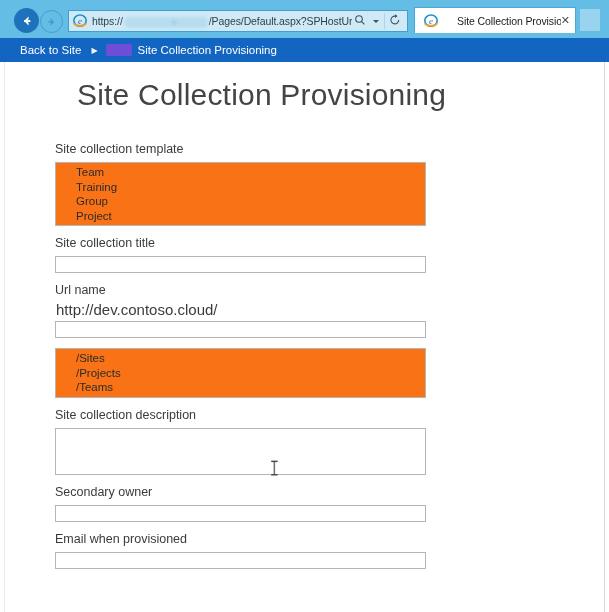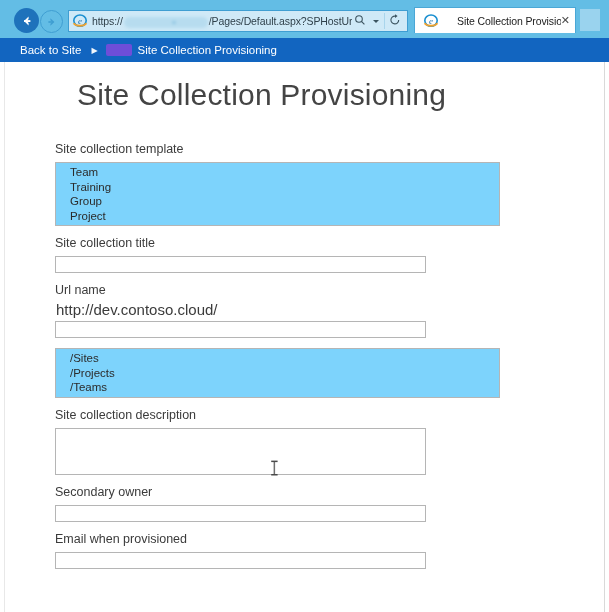--- a/index.html
+++ b/index.html
@@ -228,25 +228,25 @@
 
   .field-label {
     font-size: 12.5px;
     color: #3b3b3b;
     margin: 0 0 5px 0;
     line-height: 15px;
   }
   .field-block { margin-bottom: 10px; }
 
   .listbox {
-    width: 445px;
+    width: 371px;
     border: 1px solid #b5b5b5;
-    background: #7dd3fc;
-    box-sizing: border-box;
-    padding: 2px 0 2px 10px;
+    background: #f97316;
+    box-sizing: border-box;
+    padding: 2px 0 2px 16px;
   }
   .listbox-option {
     font-size: 11.5px;
     color: #2b2b2b;
     line-height: 14.5px;
     padding: 0 0 0 4px;
     white-space: nowrap;
   }
 
   .textinput {

